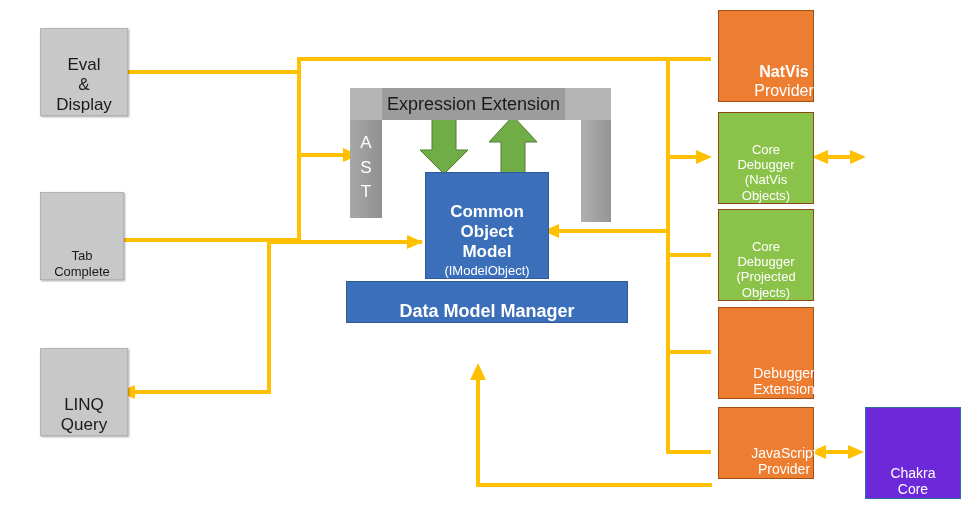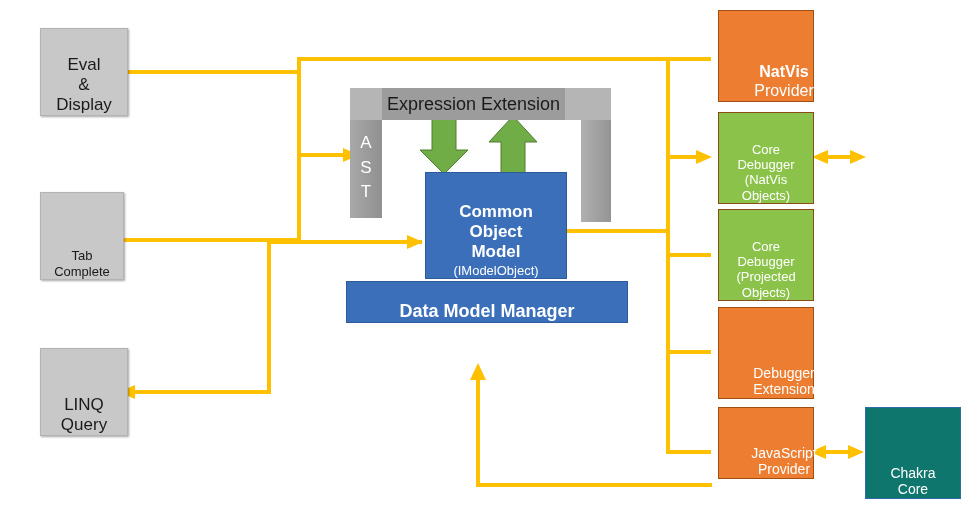--- a/index.html
+++ b/index.html
@@ -5,21 +5,21 @@
   html,body{margin:0;padding:0;background:#ffffff;}
   #stage{position:relative;width:979px;height:512px;background:#ffffff;
          font-family:"Liberation Sans", sans-serif;overflow:hidden;}
   .box{position:absolute;box-sizing:border-box;display:flex;align-items:flex-end;
        justify-content:center;text-align:center;line-height:1.18;margin-left:8px;}
   .gray-box{background:#c8c8c8;border:1px solid #b3b3b3;color:#1a1a1a;
             box-shadow:1px 1px 2px rgba(0,0,0,.35);}
   .orange-box{background:#ed7d31;border:1px solid #a04f13;color:#ffffff;padding-left:36px;}
   .green-box{background:#8bc34a;border:1px solid #8a4b16;color:#ffffff;}
   .blue-dark{background:#3b6fba;border:1px solid #2f5b9a;color:#ffffff;}
-  .blue-light{background:#0f766e;border:1px solid #2e6ca4;color:#ffffff;}
+  .blue-light{background:#6d28d9;border:1px solid #2e6ca4;color:#ffffff;}
   .ln{position:absolute;background:#ffc000;}
   .ee-frame-left{position:absolute;background:linear-gradient(90deg,#a8a8a8,#909090);}
   .ee-frame-right{position:absolute;background:linear-gradient(90deg,#b0b0b0,#949494);}
   .ee-head-l{position:absolute;background:#b5b5b5;}
   .ee-head-r{position:absolute;background:#b5b5b5;}
   .ee-head-c{position:absolute;background:#9c9c9c;display:flex;align-items:center;
              justify-content:center;color:#1a1a1a;}
   .ast{position:absolute;display:flex;flex-direction:column;align-items:center;
        justify-content:center;color:#ffffff;}
   .ast span{display:block;line-height:1.45;}
@@ -112,21 +112,21 @@
   <div class="ee-head-r" style="left:563px;top:88px;width:48px;height:32px;"></div>
   <div class="ee-head-c" style="left:382px;top:88px;width:183px;height:32px;font-size:18px;">
     <span>Expression Extension</span>
   </div>
   <div class="ast" style="left:350px;top:118px;width:32px;height:100px;font-size:17px;">
     <span>A</span>
     <span>S</span>
     <span>T</span>
   </div>
 
-  <div class="box blue-dark" style="left:417px;top:172px;width:142px;height:107px;font-size:17px;font-weight:bold;">
+  <div class="box blue-dark" style="left:417px;top:172px;width:124px;height:107px;font-size:17px;font-weight:bold;">
     <div>
       <div>Common</div>
       <div>Object</div>
       <div>Model</div>
       <div style="font-weight:normal;font-size:13px;margin-top:1px;">(IModelObject)</div>
     </div>
   </div>
 
   <div class="box blue-dark" style="left:338px;top:281px;width:282px;height:42px;font-size:18px;font-weight:bold;">
     <span>Data Model Manager</span>

